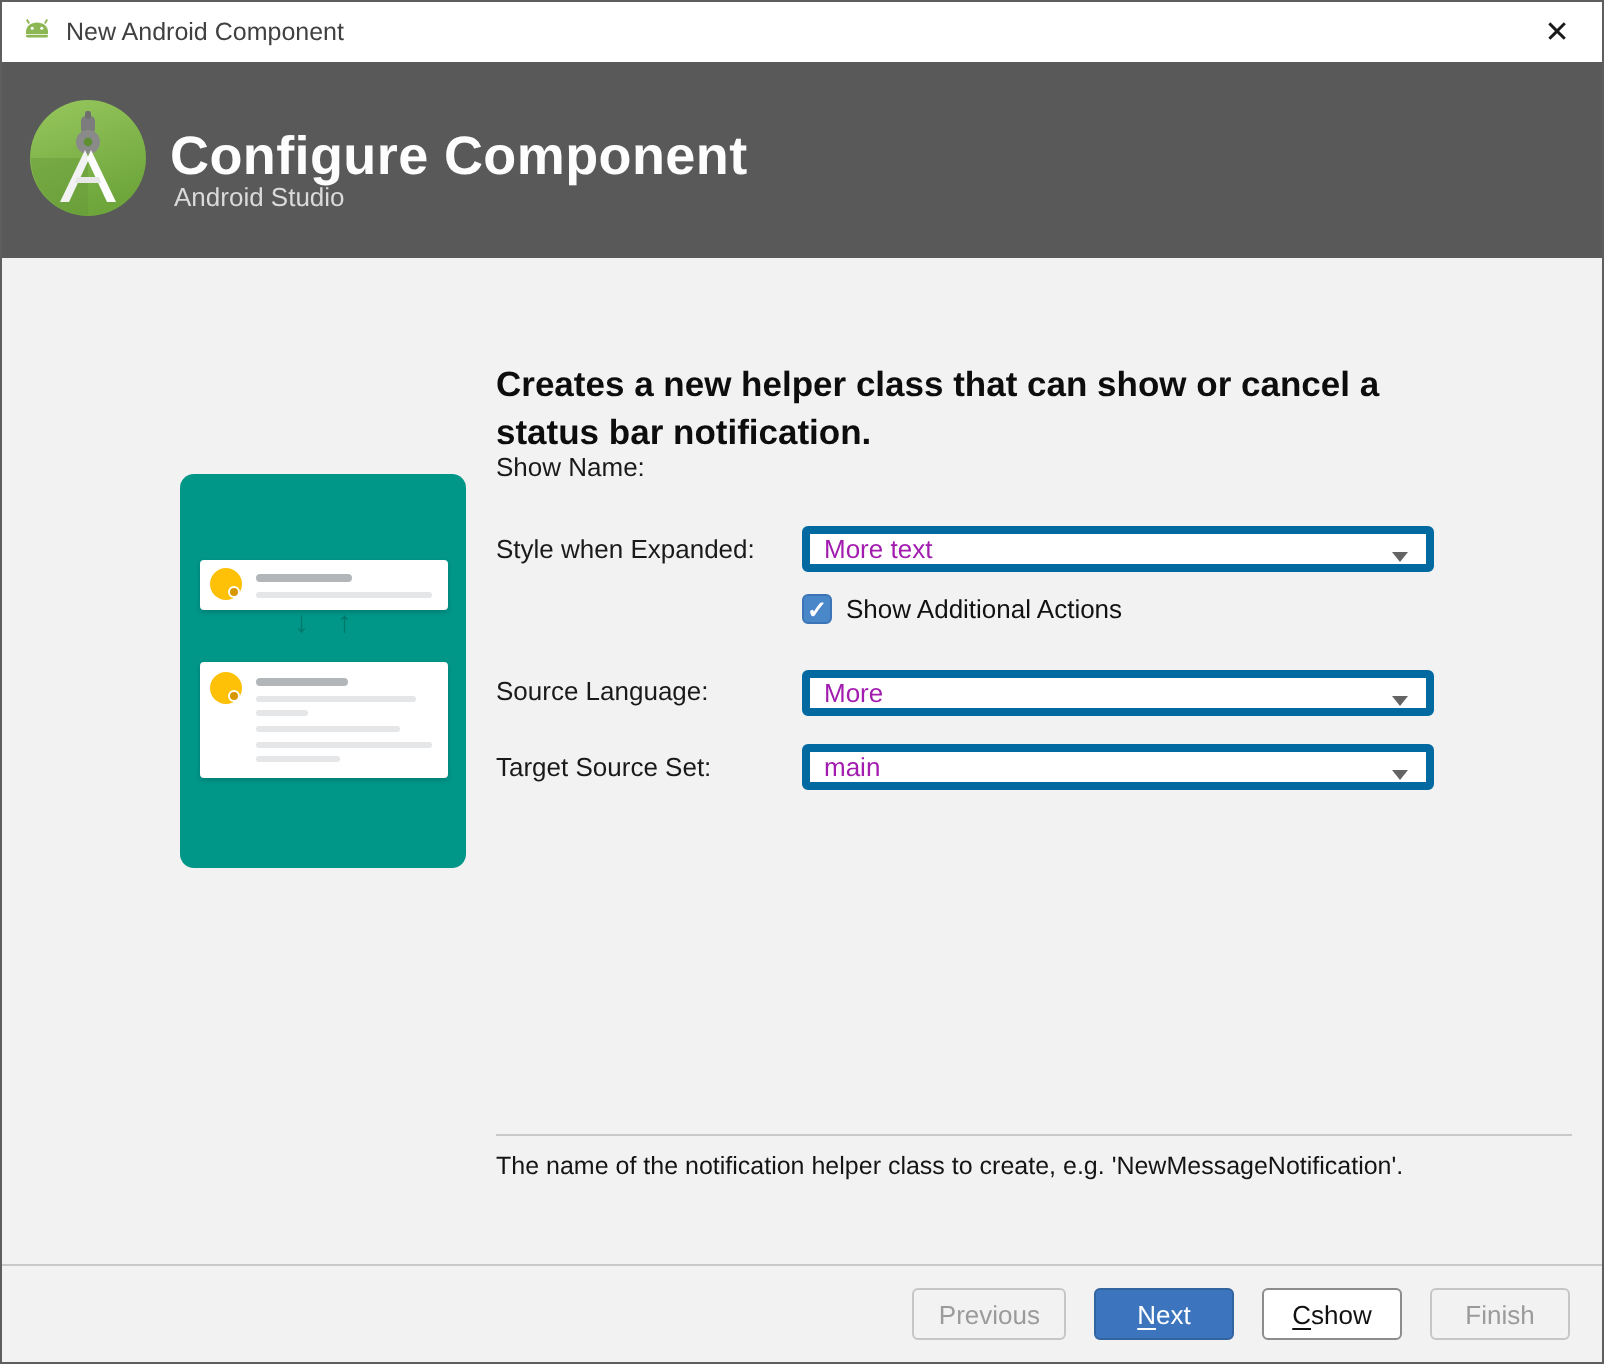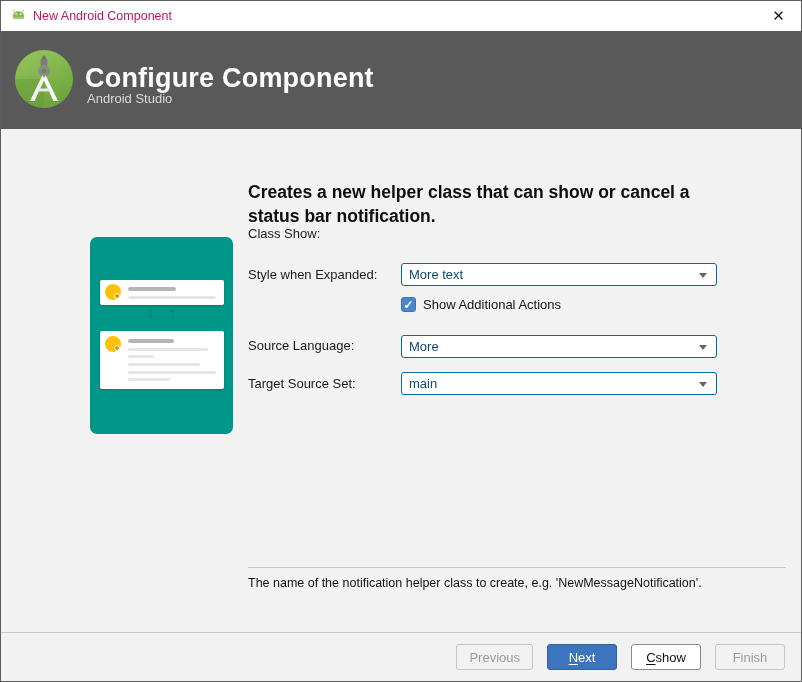--- a/index.html
+++ b/index.html
@@ -5,21 +5,21 @@
   html,body{margin:0;padding:0;background:#d8d8d8;}
   *{box-sizing:border-box;}
   .window{
     position:relative;width:802px;height:682px;
     border:1px solid #5e5e5e;background:#f2f2f2;
     font-family:"Liberation Sans",sans-serif;overflow:hidden;
   }
   
   .titlebar{position:relative;height:30px;background:#ffffff;}
   .titlebar-icon{position:absolute;left:9px;top:7px;width:17px;height:16px;}
-  .titlebar-title{position:absolute;left:32px;top:0;line-height:30px;font-size:12.5px;color:#be185d;}
+  .titlebar-title{position:absolute;left:32px;top:0;line-height:30px;font-size:12.5px;color:#404040;}
   .close-btn{
     position:absolute;right:0;top:0;width:45px;height:30px;
     display:flex;align-items:center;justify-content:center;
     font-size:15px;color:#1a1a1a;cursor:default;font-weight:400;
   }
   
   .header{position:relative;height:98px;background:#595959;}
   .logo{position:absolute;left:14px;top:19px;width:58px;height:58px;}
   .header-title{position:absolute;left:84px;top:32px;font-size:27px;font-weight:700;color:#fdfdfd;letter-spacing:.2px;}
   .header-subtitle{position:absolute;left:86px;top:60px;font-size:13px;color:#dadada;}
@@ -41,22 +41,22 @@
   
   .form-label{position:absolute;left:247px;font-size:13px;color:#1a1a1a;}
   .text-input{
     position:absolute;left:400px;width:316px;height:24px;background:#ffffff;
     border:1px solid #4d87c9;border-radius:1px;box-shadow:0 0 0 2px #a6c8ee;
     display:flex;align-items:center;padding-left:4px;font-size:13px;
   }
   .selected-text{background:#3a77d5;color:#ffffff;padding:1px 1px 2px 1px;}
   .dropdown{
     position:absolute;left:400px;width:316px;height:23px;background:#ffffff;
-    border:1px solid #0369a1;border-radius:3px;display:flex;align-items:center;
-    padding-left:7px;font-size:13px;color:#0c4a6e;cursor:default;text-align:center;
+    border:4px solid #0369a1;border-radius:3px;display:flex;align-items:center;
+    padding-left:7px;font-size:13px;color:#a21caf;cursor:default;text-align:center;
   }
   .dd-arrow{position:absolute;right:9px;top:9px;width:0;height:0;
     border-left:4px solid transparent;border-right:4px solid transparent;border-top:5px solid #646464;}
   .checkbox-row{position:absolute;left:400px;display:flex;align-items:center;}
   .checkbox{
     width:15px;height:15px;background:#4a87c9;border:1px solid #3c74b8;border-radius:3px;
     color:#ffffff;font-size:12px;line-height:14px;text-align:center;font-weight:700;
   }
   .checkbox-label{margin-left:7px;font-size:13px;color:#111;}
   .hint-divider{position:absolute;left:247px;top:438px;width:538px;height:1px;background:#c9c9c9;}
@@ -143,21 +143,21 @@
         <div class="avatar-dot" style="left:14px;top:14px;"></div>
         <div class="ln ln-dark" style="left:28px;top:8px;width:46px;"></div>
         <div class="ln ln-light" style="left:28px;top:17px;width:80px;"></div>
         <div class="ln ln-light" style="left:28px;top:24px;width:26px;"></div>
         <div class="ln ln-light" style="left:28px;top:32px;width:72px;"></div>
         <div class="ln ln-light" style="left:28px;top:40px;width:88px;"></div>
         <div class="ln ln-light" style="left:28px;top:47px;width:42px;"></div>
       </div>
     </div>
 
-    <div class="form-label" style="top:97px;">Class Show:</div>
+    <div class="form-label" style="top:97px;">Show Name:</div>
 
     <div class="form-label" style="top:138px;">Style when Expanded:</div>
     <div class="dropdown" style="top:134px;">
       <span>More text</span>
       <span class="dd-arrow"></span>
     </div>
 
     <div class="checkbox-row" style="top:168px;">
       <div class="checkbox">
         <span>✓</span>

